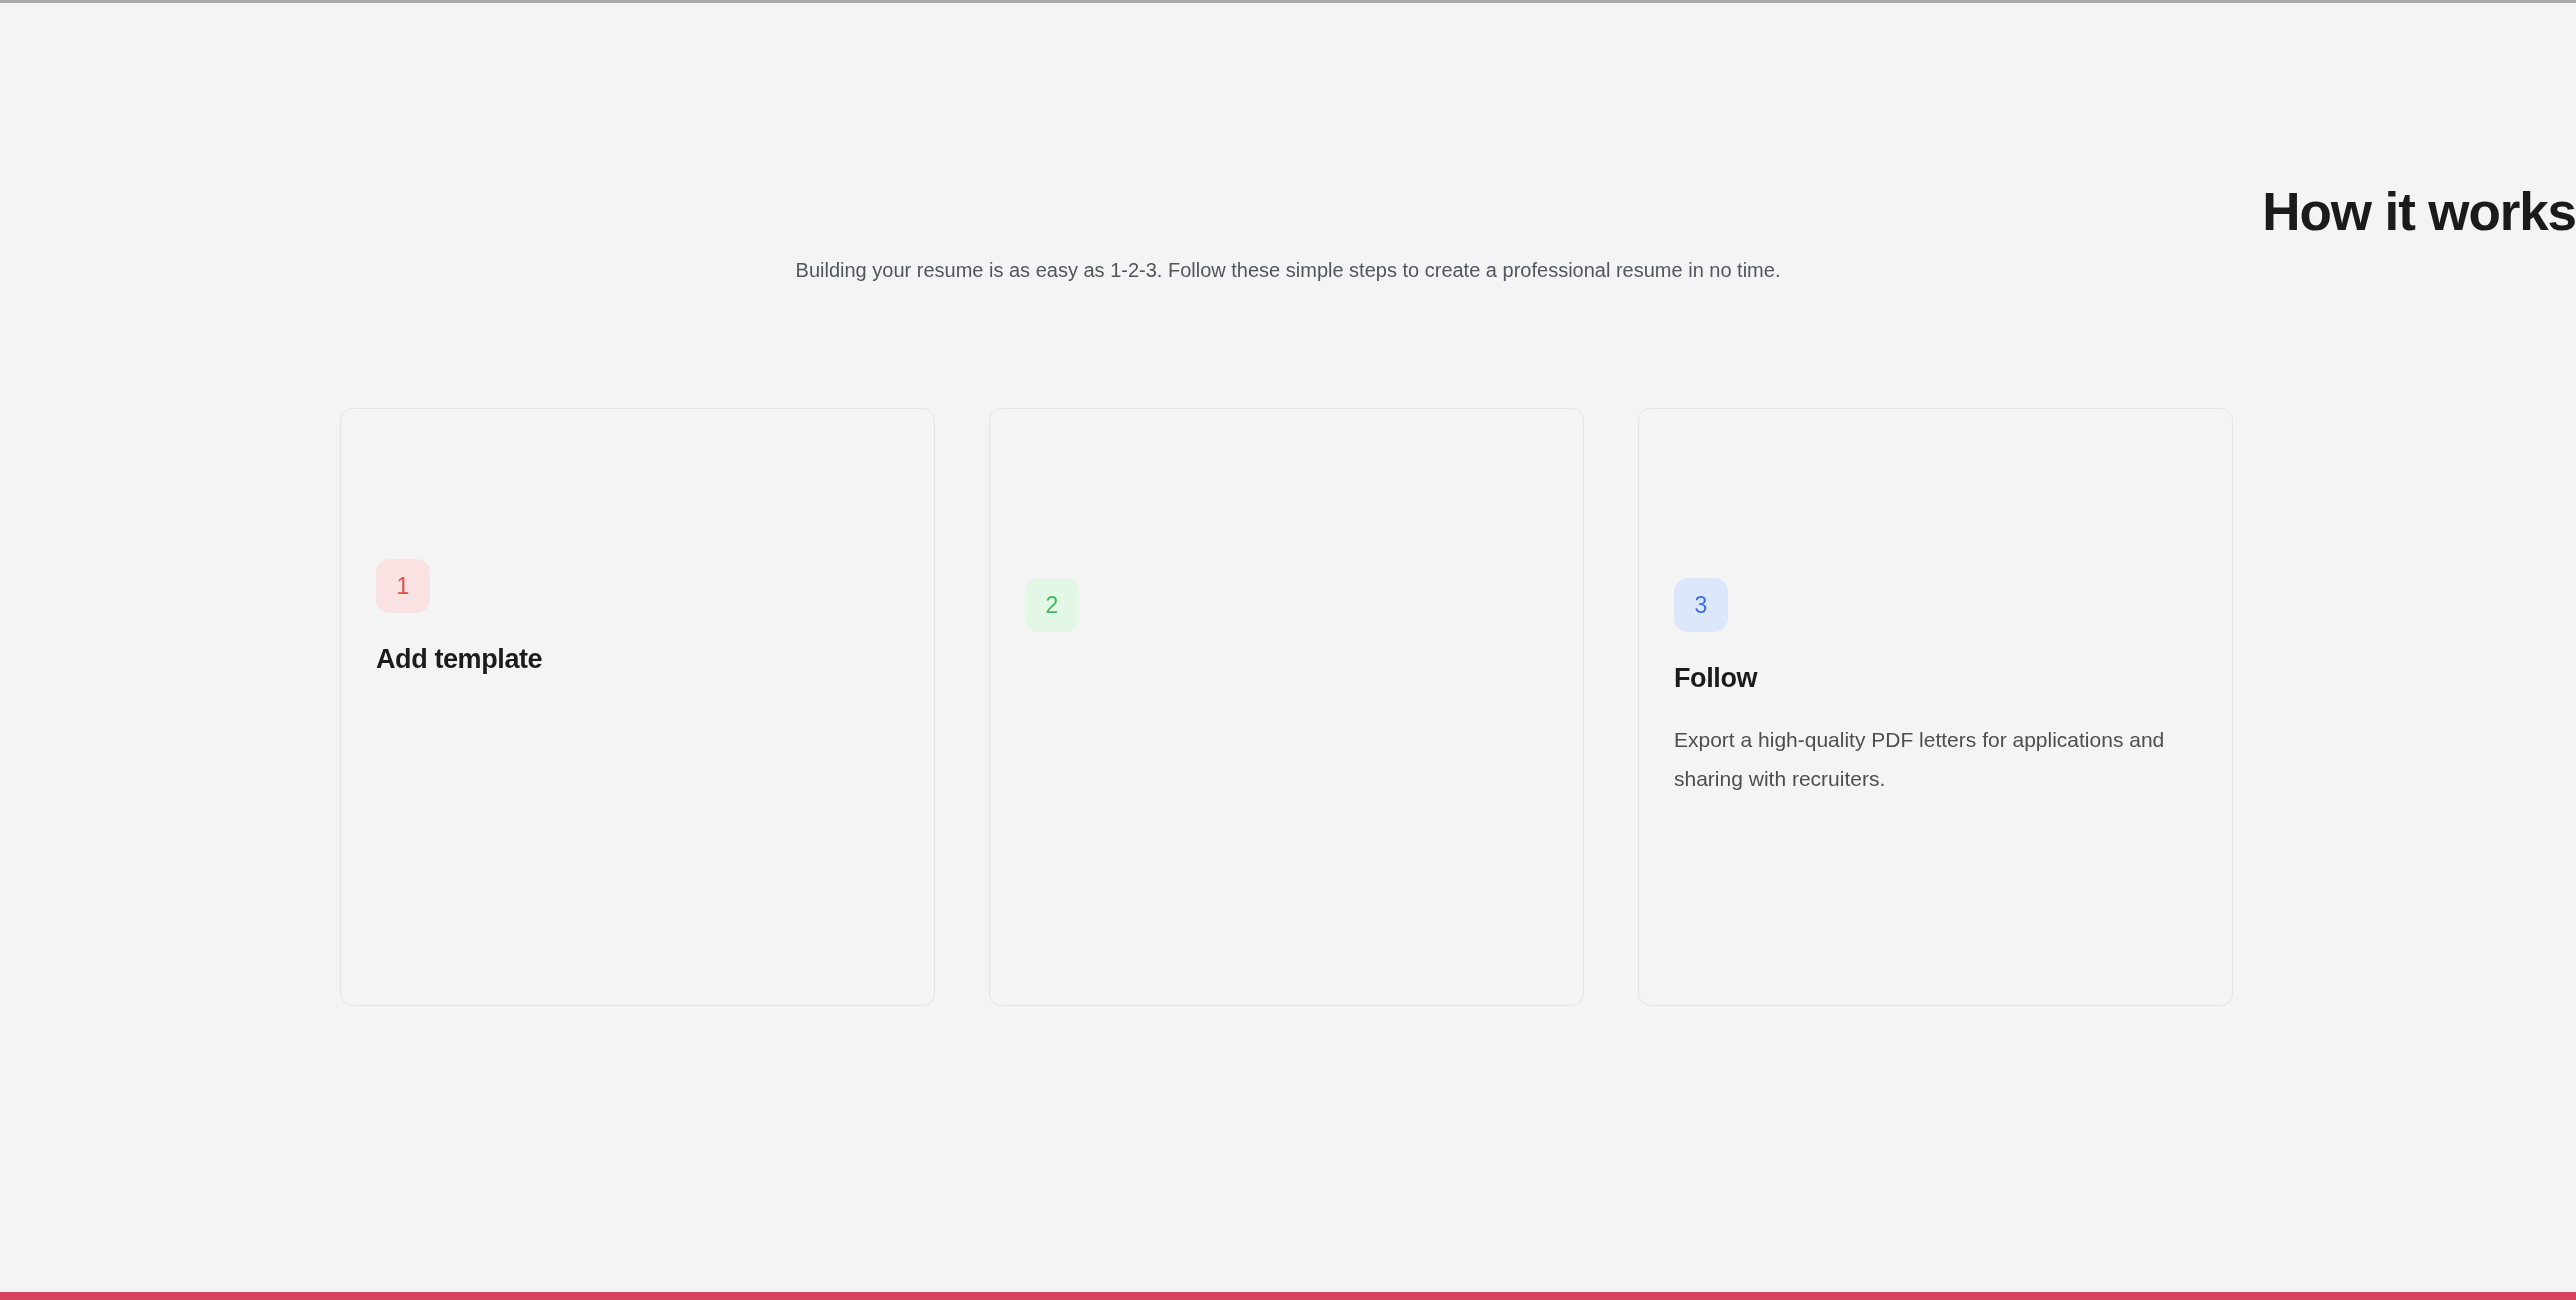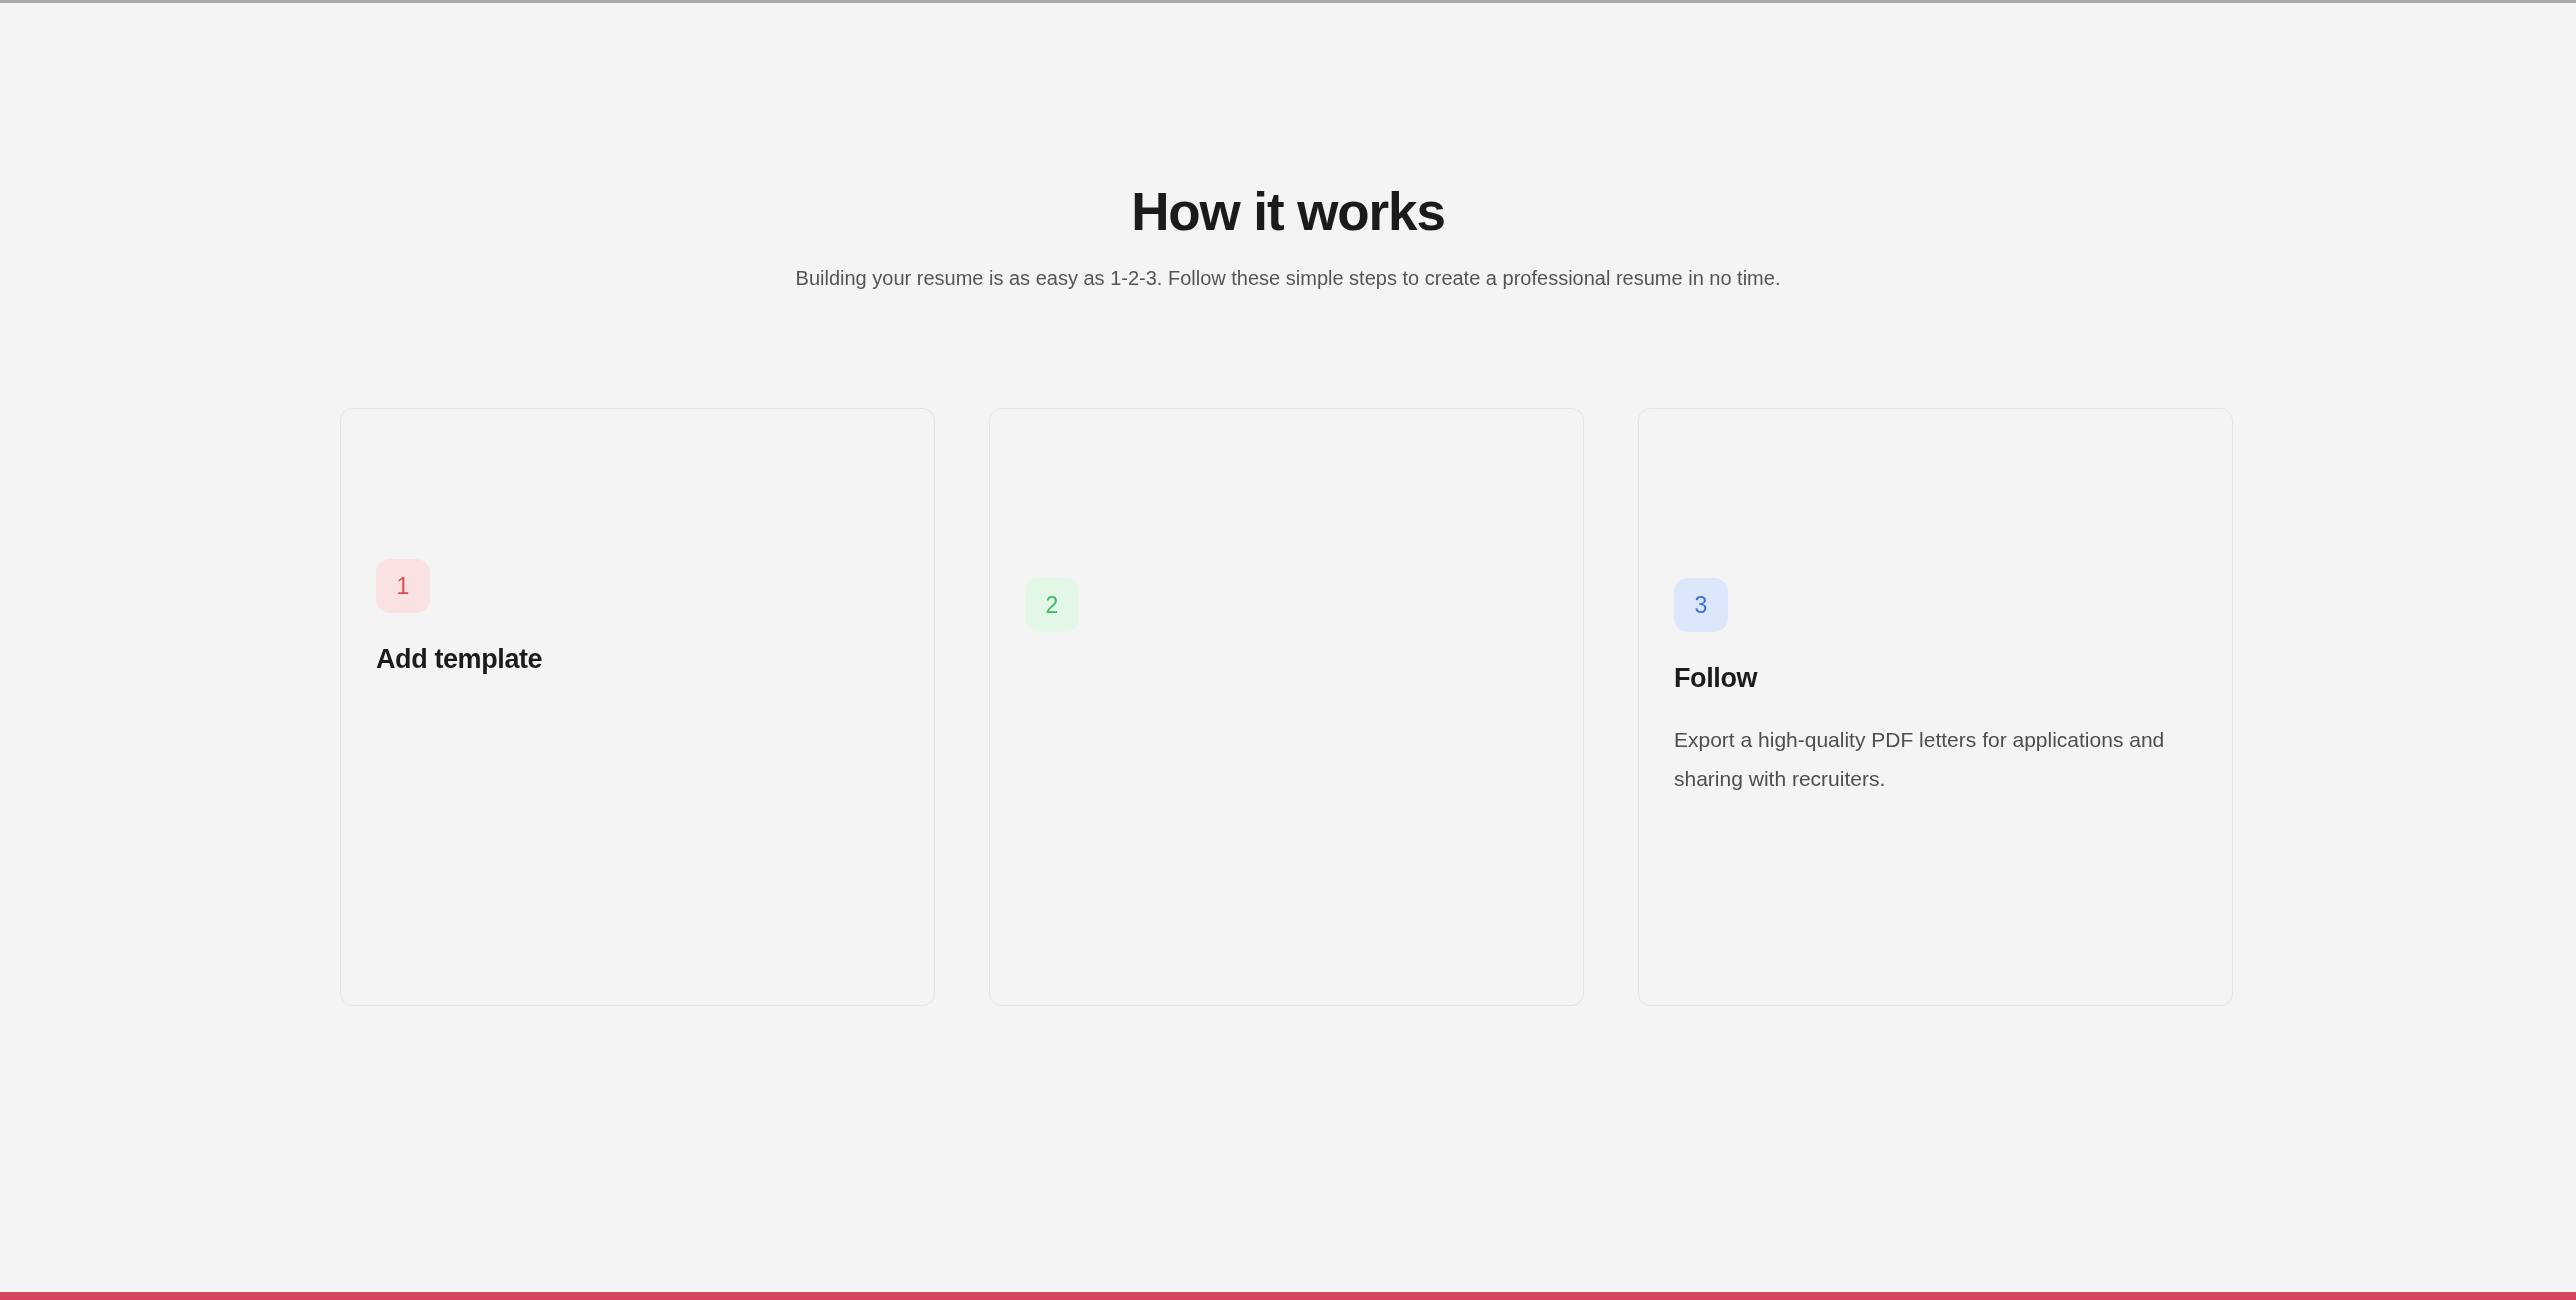--- a/index.html
+++ b/index.html
@@ -55,24 +55,25 @@
     text-align: center;
   }
 
   .section-title {
     margin: 0;
     font-size: 53px;
     line-height: 63px;
     font-weight: 700;
     letter-spacing: -1.1px;
     color: #1b1b1b;
+    text-align: right;
   }
 
   .section-subtitle {
-    margin: 8px;
+    margin: 0;
     padding-top: 14px;
     font-size: 20px;
     line-height: 26px;
     font-weight: 400;
     color: #54555a;
   }
 
   .steps-grid {
     position: absolute;
     top: 408px;

